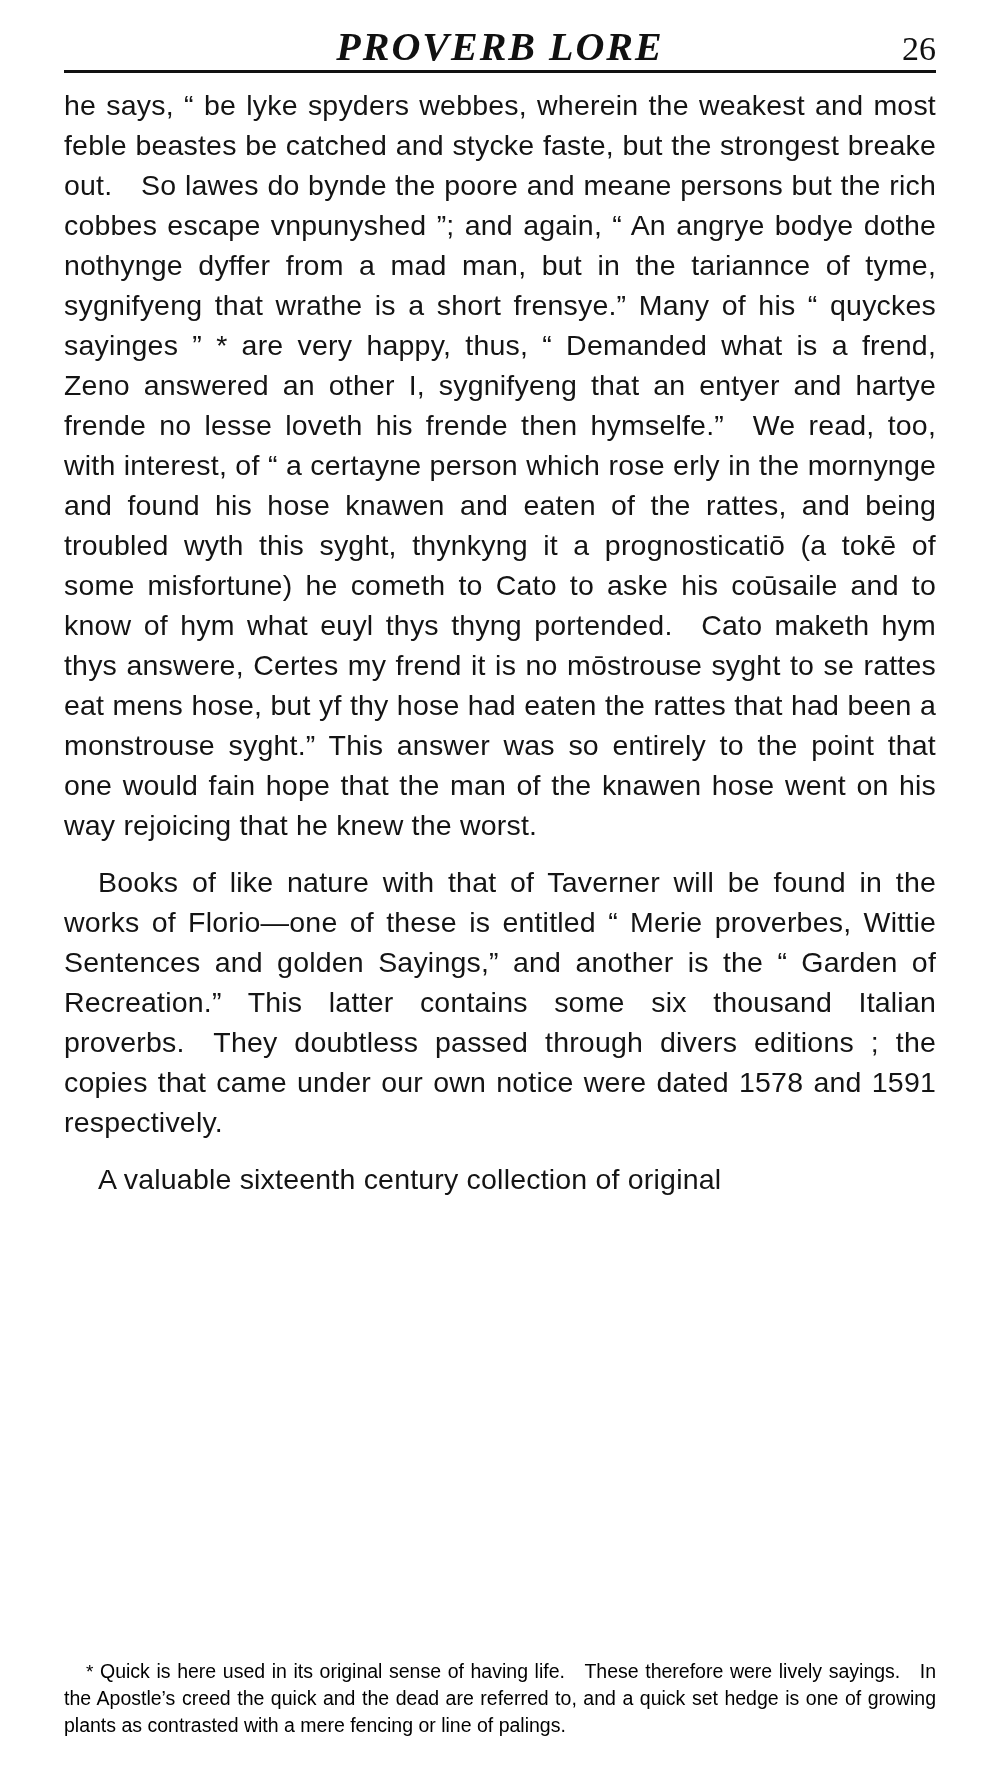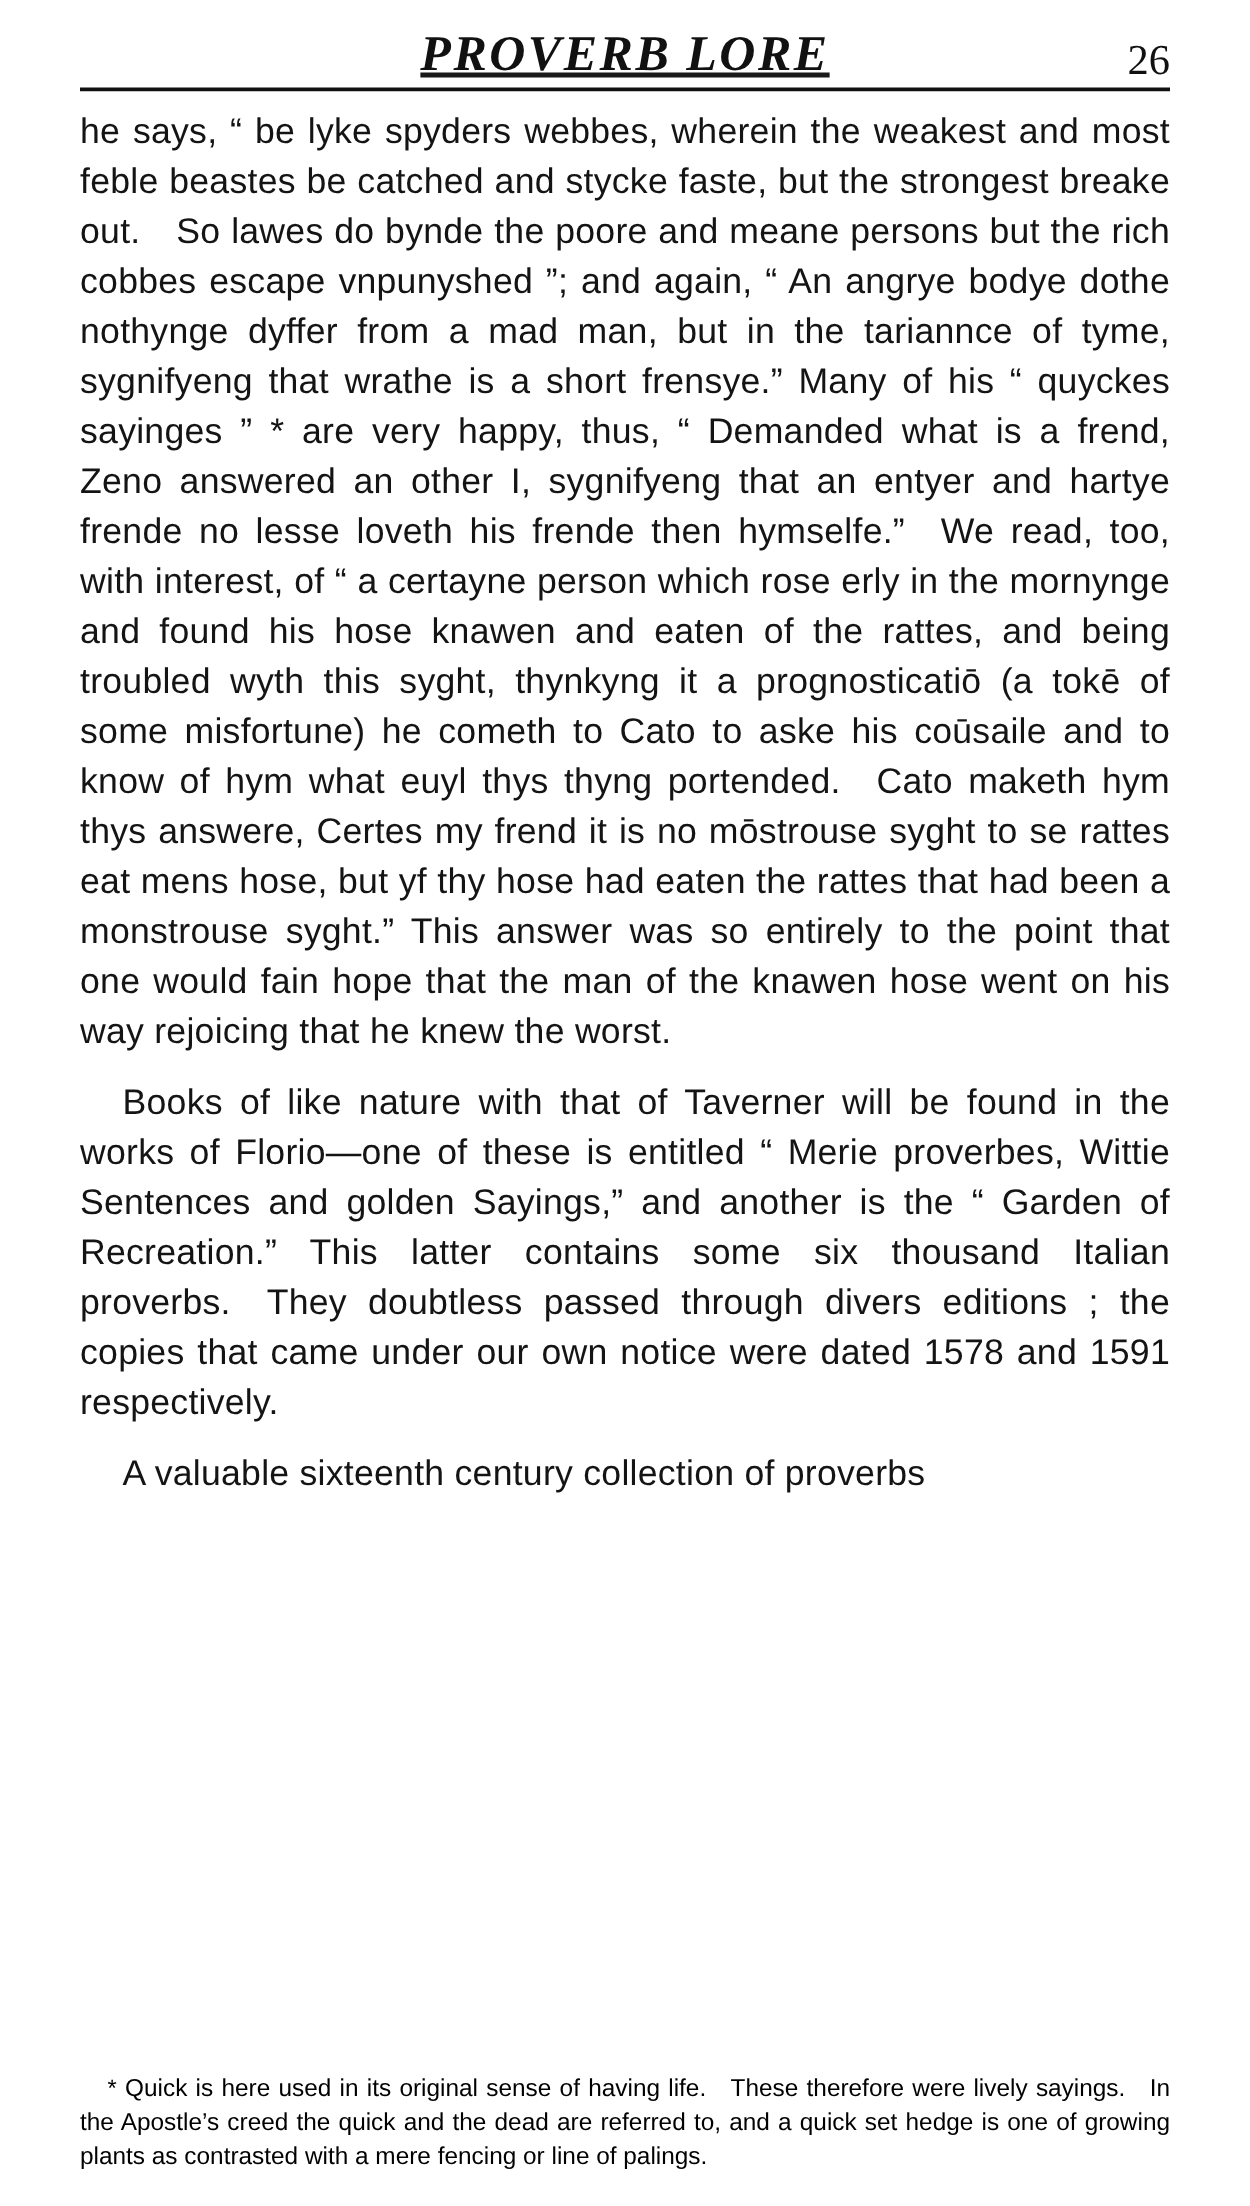--- a/index.html
+++ b/index.html
@@ -16,25 +16,24 @@
   }
   .page {
     position: relative;
     width: 1000px;
     height: 1765px;
     box-sizing: border-box;
     padding: 14px 64px 0 64px;
   }
   .header {
     display: flex;
-    align-items: center;
+    align-items: flex-end;
     justify-content: center;
     position: relative;
     height: 56px;
-    text-decoration: underline;
   }
   .running-title {
     font-family: "Liberation Serif", serif;
     font-style: italic;
     font-weight: bold;
     font-size: 40px;
     letter-spacing: 2px;
     color: #111;
     white-space: nowrap;
   }
@@ -98,21 +97,21 @@
   <div class="header">
     <div class="running-title">PROVERB LORE</div>
     <div class="folio">26</div>
   </div>
 
   <hr class="rule">
 
   <div class="body-text">
     <p>he says, “ be lyke spyders webbes, wherein the weakest and most feble beastes be catched and stycke faste, but the strongest breake out. So lawes do bynde the poore and meane persons but the rich cobbes escape vnpunyshed ”; and again, “ An angrye bodye dothe nothynge dyffer from a mad man, but in the tariannce of tyme, sygnifyeng that wrathe is a short frensye.” Many of his “ quyckes sayinges ” * are very happy, thus, “ Demanded what is a frend, Zeno answered an other I, sygnifyeng that an entyer and hartye frende no lesse loveth his frende then hymselfe.” We read, too, with interest, of “ a certayne person which rose erly in the mornynge and found his hose knawen and eaten of the rattes, and being troubled wyth this syght, thynkyng it a prognosticatiō (a tokē of some misfortune) he cometh to Cato to aske his coūsaile and to know of hym what euyl thys thyng portended. Cato maketh hym thys answere, Certes my frend it is no mōstrouse syght to se rattes eat mens hose, but yf thy hose had eaten the rattes that had been a monstrouse syght.” This answer was so entirely to the point that one would fain hope that the man of the knawen hose went on his way rejoicing that he knew the worst.</p>
     <p class="indent">Books of like nature with that of Taverner will be found in the works of Florio—one of these is entitled “ Merie proverbes, Wittie Sentences and golden Sayings,” and another is the “ Garden of Recreation.” This latter contains some six thousand Italian proverbs. They doubtless passed through divers editions ; the copies that came under our own notice were dated 1578 and 1591 respectively.</p>
-    <p class="indent">A valuable sixteenth century collection of proverbs</p>
+    <p class="indent">A valuable sixteenth century collection of original</p>
   </div>
 
   <div class="footnote-wrap">
     <div class="footnote">
       <p><span class="fn-mark">*</span> <span>Quick is here used in its original sense of having life. These therefore were lively sayings. In the Apostle’s creed the quick and the dead are referred to, and a quick set hedge is one of growing plants as contrasted with a mere fencing or line of palings.</span></p>
     </div>
   </div>
 
 </div>
 

